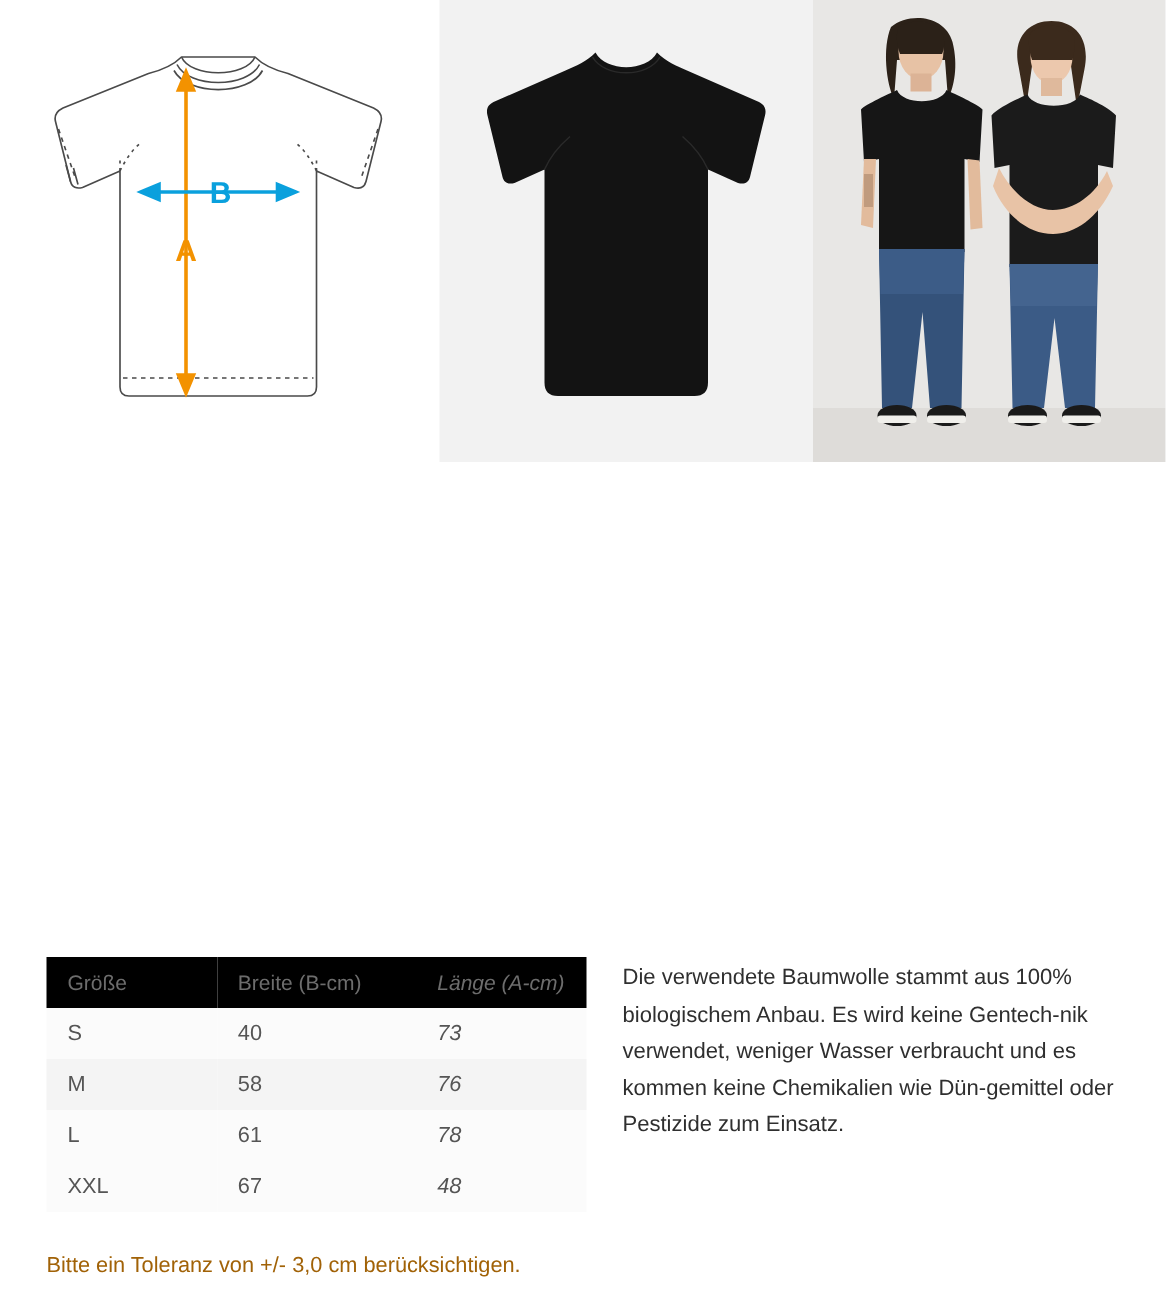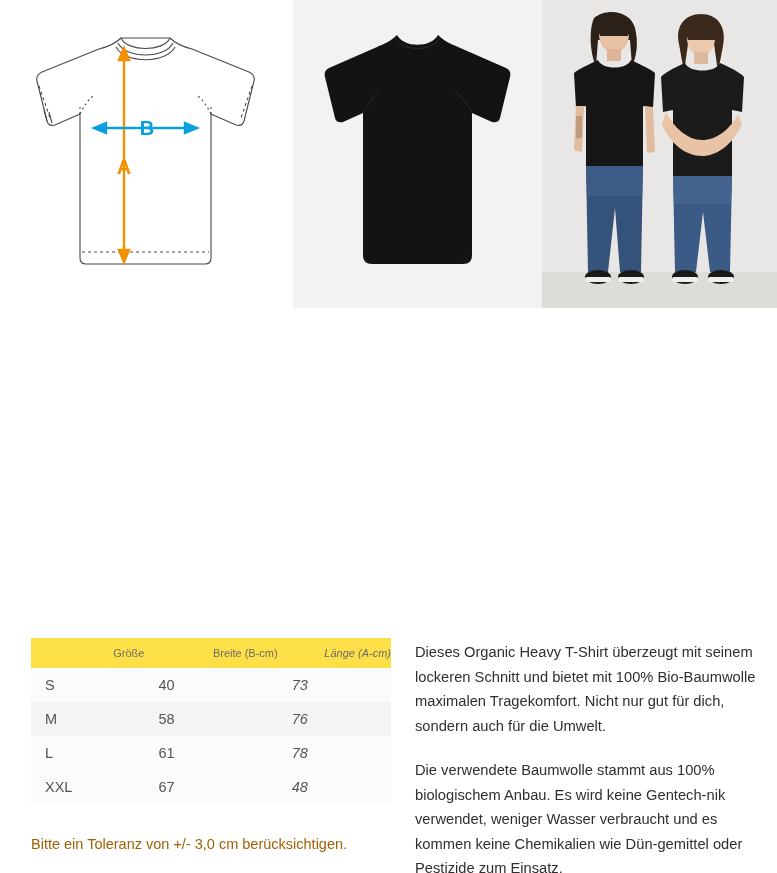--- a/index.html
+++ b/index.html
@@ -53,26 +53,26 @@
     left: 31px;
     top: 330px;
     width: 360px;
   }
   table.size-table {
     border-collapse: collapse;
     width: 360px;
     font-size: 14.5px;
   }
   table.size-table th {
-    text-align: right;
+    text-align: left;
     font-weight: normal;
     color: #6d6d6d;
     padding: 9px 0 9px 14px;
-    background: #fde047;
-    font-size: 11px;
+    background: #000000;
+    font-size: 14px;
   }
   table.size-table td {
     text-align: left;
     color: #555555;
     padding: 9px 0 9px 14px;
     font-size: 14.5px;
   }
   table.size-table tr.odd td { background: #f4f4f4; }
   table.size-table tr.even td { background: #fbfbfb; }
   table.size-table th.c0, table.size-table td.c0 { width: 112px; }
@@ -242,17 +242,16 @@
           <td class="c1">67</td>
           <td class="c2">48</td>
         </tr>
       </tbody>
     </table>
   </div>
 
   <div class="tolerance">Bitte ein Toleranz von +/- 3,0 cm berücksichtigen.</div>
 
   <div class="desc">
-    <p>Dieses Organic Heavy T-Shirt überzeugt mit seinem lockeren Schnitt und bietet mit 100% Bio-Baumwolle maximalen Tragekomfort. Nicht nur gut für dich, sondern auch für die Umwelt.</p>
     <p>Die verwendete Baumwolle stammt aus 100% biologischem Anbau. Es wird keine Gentech-nik verwendet, weniger Wasser verbraucht und es kommen keine Chemikalien wie Dün-gemittel oder Pestizide zum Einsatz.</p>
 
   </div>
 </div>
 
 </body></html>

